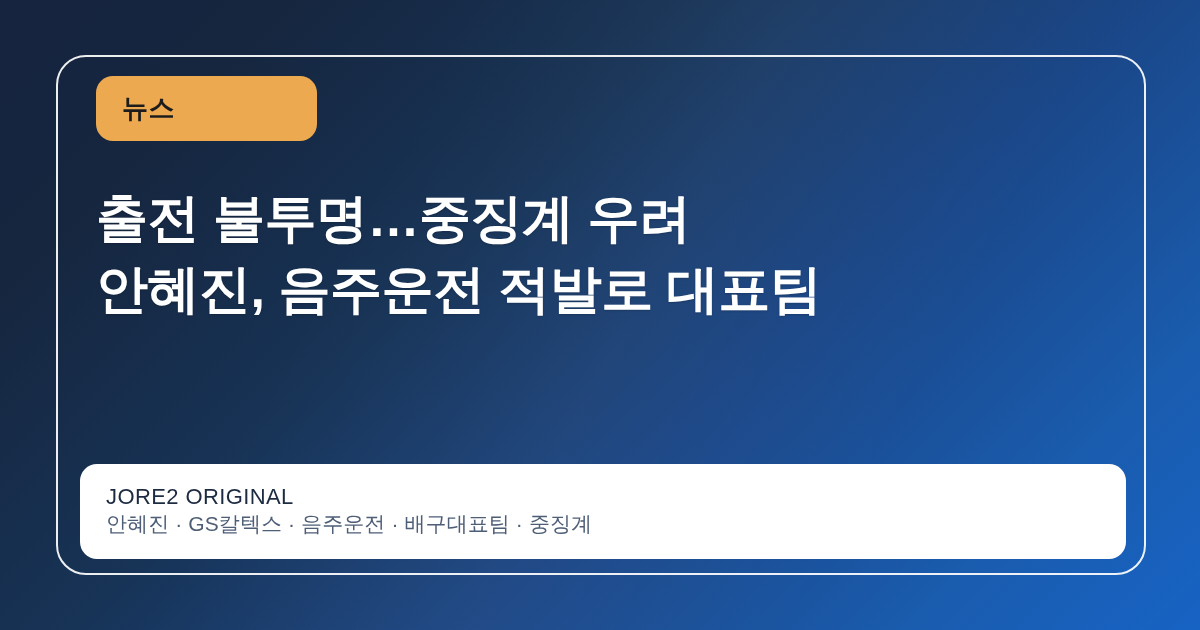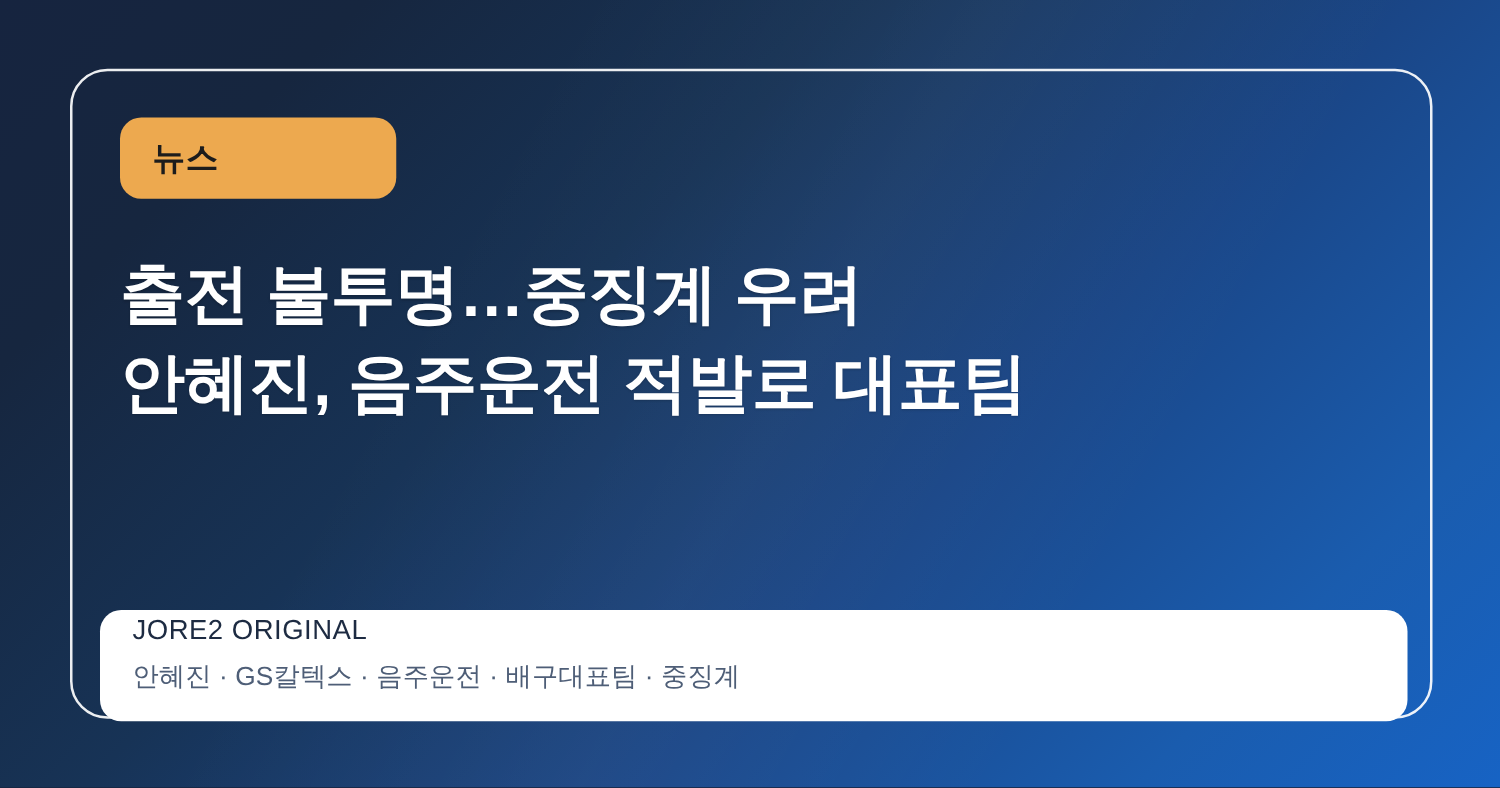--- a/index.html
+++ b/index.html
@@ -54,21 +54,21 @@
     box-sizing: border-box;
     border: 2px solid rgba(255,255,255,0.92);
     border-radius: 30px;
     pointer-events: none;
   }
 
   
   .content {
     position: absolute;
     left: 56px;
-    top: 73px;
+    top: 55px;
     width: 1090px;
     height: 520px;
     box-sizing: border-box;
     padding: 21px 22px 16px 40px;
     display: flex;
     flex-direction: column;
   }
 
   
   .badge {
@@ -99,34 +99,33 @@
     word-break: keep-all;
     text-shadow: 0 1px 2px rgba(0,0,0,0.18);
   }
 
   .spacer { flex: 1 1 auto; }
 
   
   .footer-card {
     background: #ffffff;
     border-radius: 17px;
-    padding: 3px 26px 22px 26px;
+    padding: 20px 26px 22px 26px;
     box-sizing: border-box;
     width: 1046px;
     margin-left: -16px;
   }
   .footer-brand {
     color: #1d2b42;
     font-size: 22px;
     font-weight: normal;
     letter-spacing: 0.4px;
     line-height: 1.2;
   }
   .footer-tags {
-    margin-top: 11px;
     color: #4e5e77;
     font-size: 21px;
     line-height: 1.25;
     letter-spacing: 0.1px;
   }
 </style>
 </head>
 <body>
 
 <div class="card-canvas">

